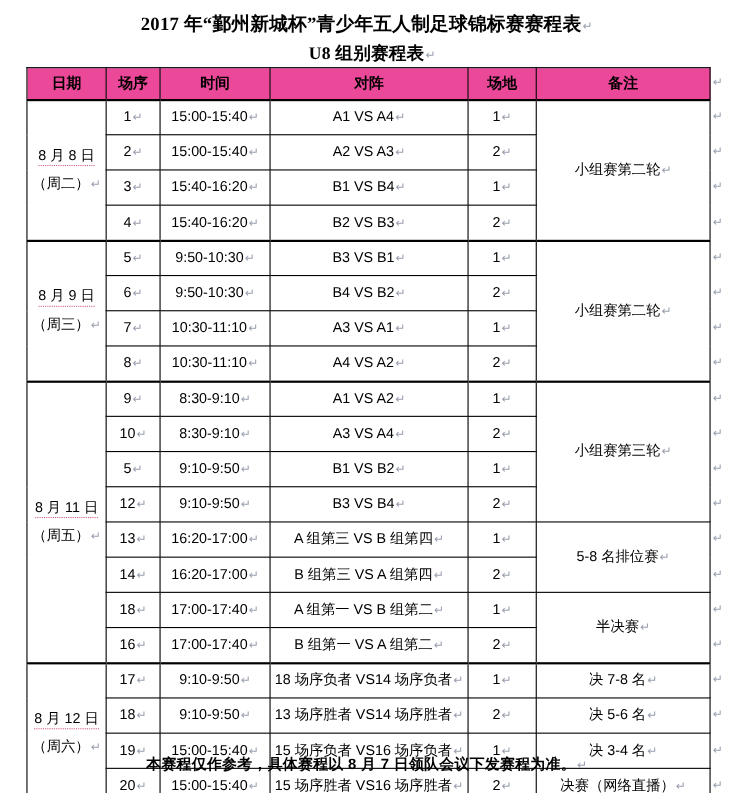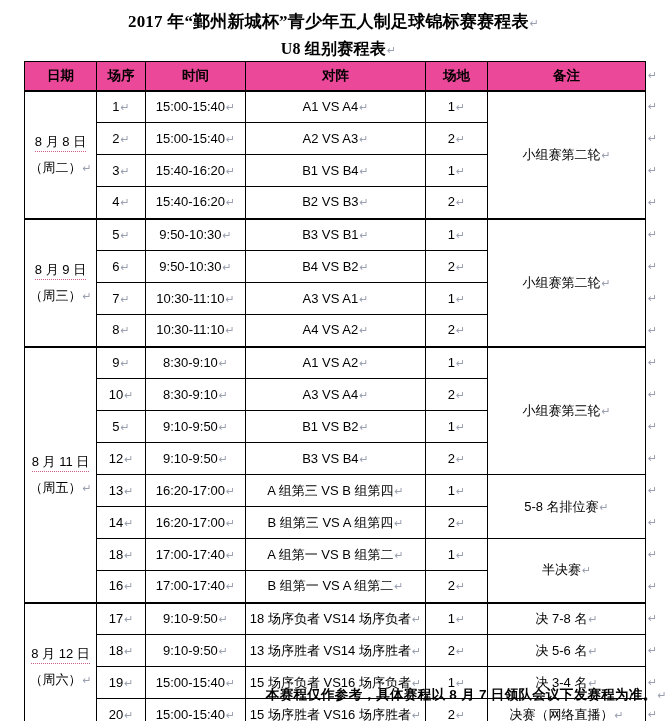--- a/index.html
+++ b/index.html
@@ -110,21 +110,21 @@
     color: #9aa0b0;
     font-size: 11px;
     text-align: left;
   }
   .margin-marks .mk.hdr { height: 29px; line-height: 29px; }
   .footer {
     position: absolute;
     left: 0;
     top: 686px;
     width: 667px;
-    text-align: right;
+    text-align: center;
     font-size: 13.5px;
     font-weight: bold;
     letter-spacing: 0.3px;
   }
 </style>
 </head>
 <body>
 
 <div class="page">
 

